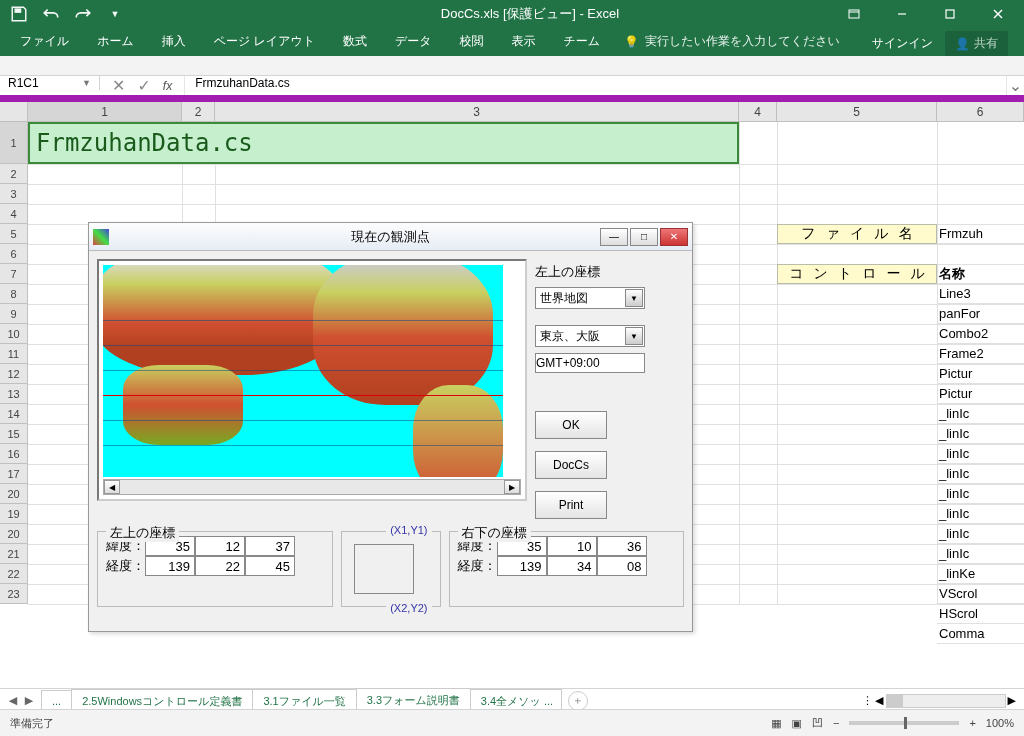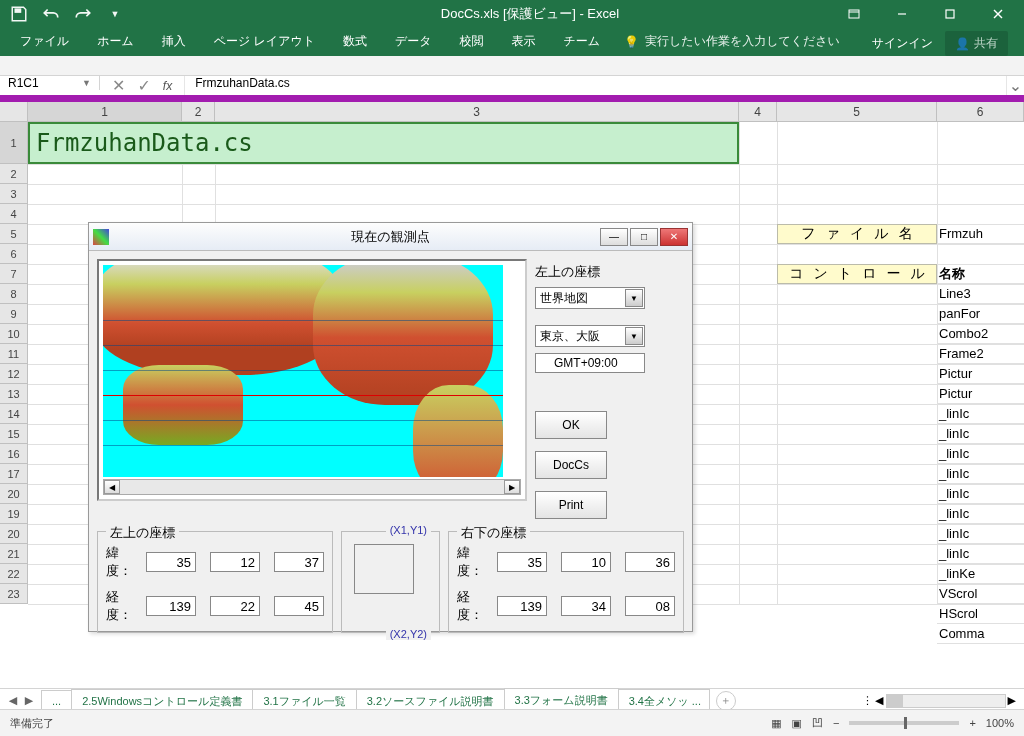--- a/index.html
+++ b/index.html
@@ -77,26 +77,26 @@
 .map-box { width: 430px; }
 .map-frame { border: 2px inset #ccc; background: #fff; padding: 4px; }
 .map-img { width: 400px; height: 212px; background: #0ff; position: relative; overflow: hidden; }
 .map-scroll { height: 16px; background: #e8e8e8; border: 1px solid #aaa; display: flex; align-items: center; position: relative; margin-top: 2px; }
 .map-scroll .arr { width: 16px; height: 14px; background: linear-gradient(#fff,#ddd); border: 1px solid #999; display: flex; align-items: center; justify-content: center; font-size: 8px; }
 .map-scroll .arr.right { margin-left: auto; }
 .side-panel { flex: 1; display: flex; flex-direction: column; gap: 6px; padding-top: 4px; }
 .grp-label { font-size: 13px; }
 .combo { width: 110px; height: 22px; border: 1px solid #888; background: #fff; display: flex; align-items: center; padding: 0 4px; font-size: 12px; position: relative; }
 .combo .cbtn { position: absolute; right: 1px; top: 1px; width: 18px; height: 18px; background: linear-gradient(#fff,#ccc); border: 1px solid #888; display: flex; align-items: center; justify-content: center; font-size: 8px; }
-.textfield { width: 110px; height: 20px; border: 1px solid #888; background: #fff; padding: 0 18px; font-size: 12px; display: flex; align-items: center; }
+.textfield { width: 110px; height: 20px; border: 1px solid #888; background: #fff; padding: 0 0; font-size: 12px; display: flex; align-items: center; }
 .dlg-btn { width: 72px; height: 28px; border: 1px solid #888; background: linear-gradient(#fff,#e4e4e4); font-size: 12px; margin-top: 6px; }
 .coord-row { display: flex; gap: 8px; padding: 4px 8px 8px 8px; }
 .coord-grp { border: 1px solid #bbb; flex: 1; padding: 4px 8px 8px 8px; position: relative; }
 .coord-grp .legend { position: absolute; top: -8px; left: 8px; background: #f0f0f0; padding: 0 4px; font-size: 13px; }
-.coord-line { display: flex; align-items: center; gap: 14px; margin-top: 8px; font-size: 13px; }
+.coord-line { display: flex; align-items: center; gap: 0; font-size: 13px; }
 .cfield { width: 50px; height: 20px; border: 1px solid #888; background: #fff; text-align: right; padding: 0 4px; font-size: 13px; }
 .xy-box { border: 1px solid #bbb; width: 100px; position: relative; padding: 8px; }
 .xy-box .legend { position: absolute; top: -8px; right: 8px; background: #f0f0f0; padding: 0 4px; font-size: 11px; color: #33a; }
 .xy-box .legend2 { position: absolute; bottom: -8px; right: 8px; background: #f0f0f0; padding: 0 4px; font-size: 11px; color: #33a; }
 
 
 .sheet-area { position: absolute; bottom: 24px; left: 0; right: 0; height: 24px; background: #fff; border-top: 1px solid #d4d4d4; display: flex; align-items: center; font-size: 11px; }
 .sheet-nav { display: flex; gap: 2px; padding: 0 6px; color: #666; }
 .sheet-nav .n { width: 14px; text-align: center; }
 .sheet-tab { padding: 4px 10px; border: 1px solid #ccc; border-bottom: none; background: #fff; margin-left: -1px; color: #217346; }
@@ -393,21 +393,20 @@
 </div>
 
 <div class="sheet-area">
   <div class="sheet-nav">
     <span class="n">◀</span>
     <span class="n">▶</span>
   </div>
   <div class="sheet-tab">...</div>
   <div class="sheet-tab">2.5Windowsコントロール定義書</div>
   <div class="sheet-tab">3.1ファイル一覧</div>
-  <div class="sheet-tab">3.2ソースファイル説明書</div>
   <div class="sheet-tab active">3.3フォーム説明書</div>
   <div class="sheet-tab trunc"><span>3.4全メソッ</span> <span>...</span></div>
   <div class="add-sheet">＋</div>
   <div class="sheet-scroll">
     <span>⋮</span>
     <span>◀</span>
     <div class="track">
         <div class="thumb"></div>
       </div>
     <span>▶</span>

